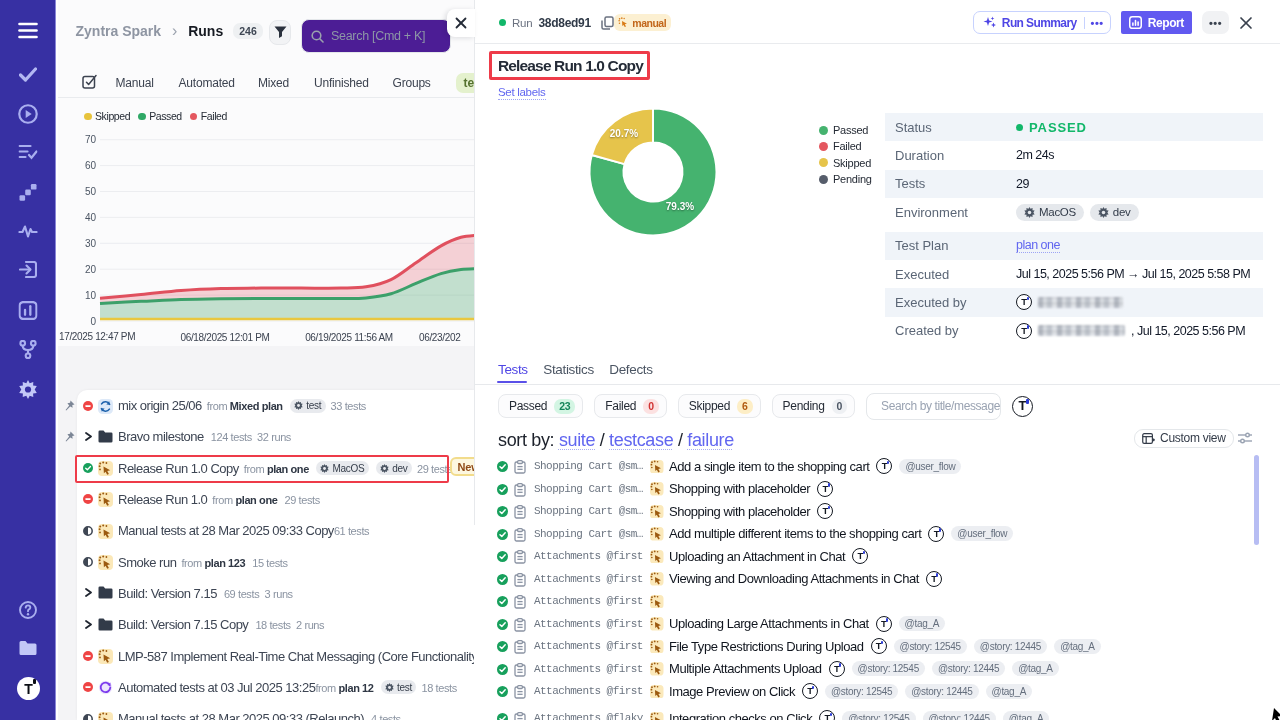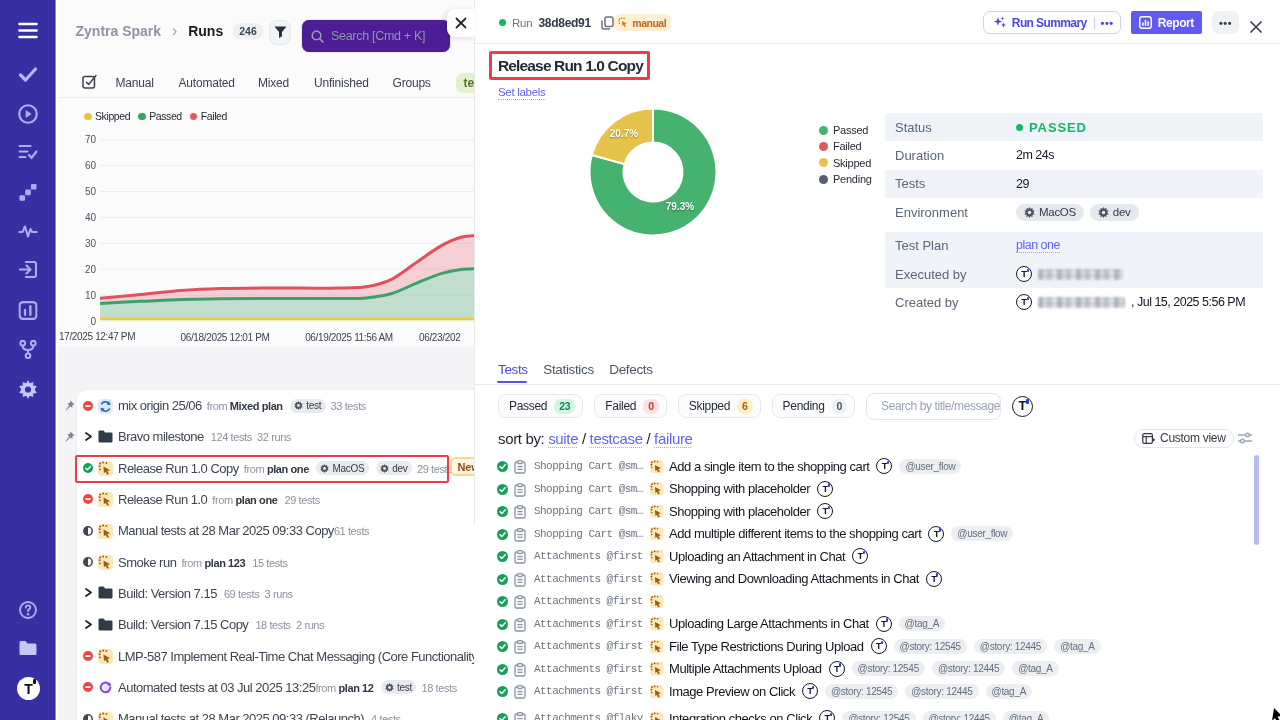--- a/index.html
+++ b/index.html
@@ -39,21 +39,21 @@
 .newb { position:absolute; left:372.5px; top:4.5px; color:#8f4a18; background:#fdf7e0; border:2px solid #f2dc8c; font-size:11px; letter-spacing:-0.2px; font-weight:700; border-radius:6px; padding:1.5px 6px; }
 
 
 #right { position:absolute; left:474px; top:0; width:806px; height:525px; background:#fff; border-left:1px solid #e7e9ec; }
 .closebtn { position:absolute; left:-28px; top:9px; width:28px; height:28px; background:#fff; border-radius:8px 0 0 8px; box-shadow:-2px 1px 5px rgba(15,23,42,.13); display:flex; align-items:center; justify-content:center; z-index:9; }
 .rhead { position:absolute; top:0; left:0; width:100%; height:44px; border-bottom:1px solid #e9ebee; }
 .runid { position:absolute; left:24px; top:14px; display:flex; align-items:center; font-size:11.5px; letter-spacing:-0.2px; color:#6b7280; gap:6px; }
 .runid b { color:#2f3947; font-weight:700; font-size:12px; letter-spacing:-0.3px; }
 .gdot { width:7px; height:7px; border-radius:50%; background:#12b76a; }
 .manualb { display:inline-flex; align-items:center; gap:3px; background:#fcf0d2; color:#c2661a; font-weight:700; font-size:10.5px; letter-spacing:-0.5px; border-radius:6px; padding:2.5px 4.5px; margin-left:-6px; }
-.hbtns { position:absolute; right:17px; top:11px; display:flex; align-items:flex-end; gap:10px; }
+.hbtns { position:absolute; right:27px; top:11px; display:flex; align-items:center; gap:10px; }
 .sumbtn { display:flex; align-items:center; height:23px; border:1px solid #c7d2fe; border-radius:7px; color:#4f46e5; font-size:12px; letter-spacing:-0.6px; font-weight:600; background:#fff; }
 .sumbtn .s1 { padding:0 7px 0 9px; display:flex; align-items:center; gap:5px; }
 .sumbtn .s2 { padding:0 6px; border-left:1px solid #c7d2fe; letter-spacing:0.5px; font-weight:800; font-size:11px; }
 .repbtn { display:flex; align-items:center; gap:6px; height:23px; padding:0 8px; background:#6159f0; border-radius:2px; color:#fff; font-size:12px; letter-spacing:-0.4px; font-weight:600; }
 .dots3 { height:23px; padding:0 7px; background:#f1f2f4; border-radius:7px; color:#39414e; font-weight:800; letter-spacing:0.5px; display:flex; align-items:center; font-size:11px; }
 .xclose { color:#39414e; font-size:16px; display:flex; align-items:center; }
 .rtitle { position:absolute; left:23px; top:57px; font-size:15.5px; letter-spacing:-0.85px; font-weight:700; color:#242b37; }
 .redbox-t { position:absolute; left:13.5px; top:51px; width:161px; height:28.5px; border:3px solid #ee3b49; border-radius:2px; }
 .setlabels { position:absolute; left:23px; top:85.5px; font-size:11.5px; letter-spacing:-0.3px; color:#6166f0; border-bottom:1px dotted #9da4f5; padding-bottom:1px; }
 
@@ -83,21 +83,21 @@
 
 .fprow { position:absolute; left:23px; top:394px; display:flex; gap:11px; align-items:center; height:24px; }
 .fpill { display:flex; align-items:center; gap:7px; height:24px; padding:0 7px 0 10px; border:1px solid #e7e9ec; border-radius:8px; background:#fcfcfd; font-size:12px; letter-spacing:-0.3px; color:#252b35; }
 .cnt { font-size:10.5px; font-weight:600; border-radius:7px; padding:1.5px 5px; }
 .cnt.g { background:#d3f5e3; color:#15855a; }
 .cnt.r { background:#fce1e1; color:#d13333; }
 .cnt.y { background:#fdeec6; color:#b05a10; }
 .cnt.n { background:#eef0f3; color:#4b5563; }
 .searchR { display:flex; align-items:center; gap:6px; width:135px; height:27px; border:1px solid #e4e7ea; border-radius:8px; padding:0 8px; color:#9aa3b2; font-size:12px; letter-spacing:-0.4px; white-space:nowrap; overflow:hidden; flex:none; }
 
-.sortrow { position:absolute; left:23px; top:430px; font-size:15px; letter-spacing:-0.35px; color:#1c212b;text-align:right; }
+.sortrow { position:absolute; left:23px; top:430px; font-size:18px; letter-spacing:-0.35px; color:#1c212b;text-align:right; }
 .sortrow a { color:#6166f0; text-decoration:underline dotted; text-decoration-color:#a9aef2; text-underline-offset:3px; text-decoration-thickness:1px; }
 .cviewbtn { position:absolute; right:46.5px; top:428.5px; height:19.5px; display:flex; align-items:center; gap:5px; border:1px solid #e4e7ea; border-radius:9px; background:#fff; padding:0 7px; font-size:12px; letter-spacing:-0.3px; color:#333b48; }
 .sliders { position:absolute; right:28px; top:432px; }
 
 
 #tests { position:absolute; left:0; top:455px; width:100%; }
 .trow { position:absolute; left:0; width:100%; height:22.5px; }
 .trow > * { position:absolute; }
 .tchk { left:22px; top:6px; }
 .tclip { left:39px; top:5px; }
@@ -534,20 +534,24 @@
               </svg>dev</span>
           </span>
         </div>
       <div class="stgap"></div>
       <div class="strow alt">
           <span class="lab">Test Plan</span>
           <span class="val">
             <span class="planlink">plan one</span>
           </span>
         </div>
+      <div class="strow">
+          <span class="lab">Executed</span>
+          <span class="val">Jul 15, 2025 5:56 PM → Jul 15, 2025 5:58 PM</span>
+        </div>
       <div class="strow alt">
           <span class="lab">Executed by</span>
           <span class="val">
             <span class="tavatar"></span>
             <span class="blur1" style="width:85px"></span>
           </span>
         </div>
       <div class="strow">
           <span class="lab">Created by</span>
           <span class="val">

